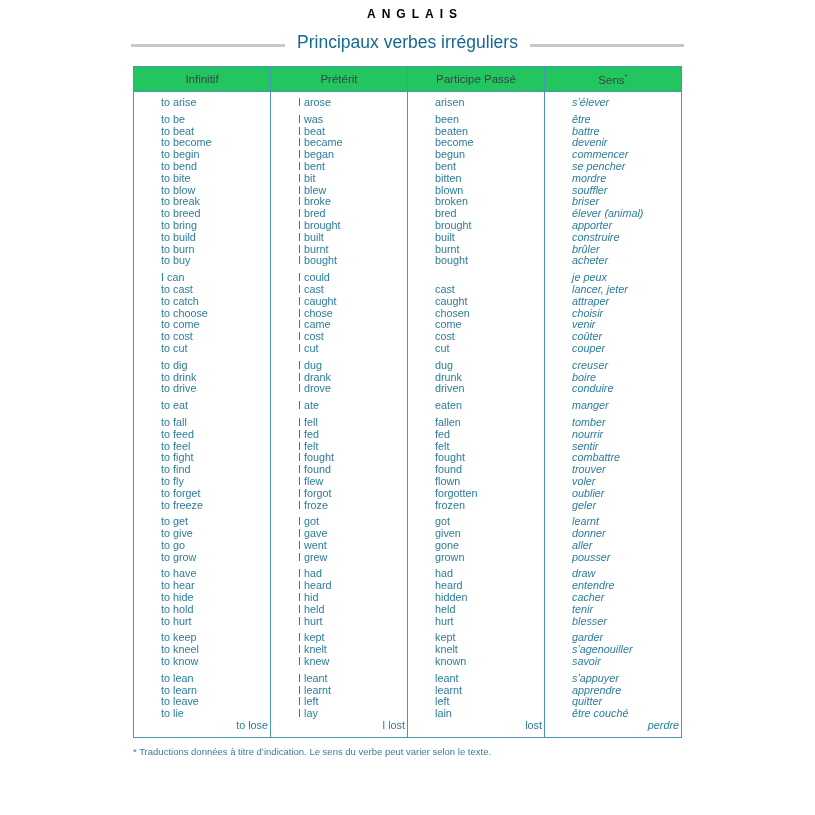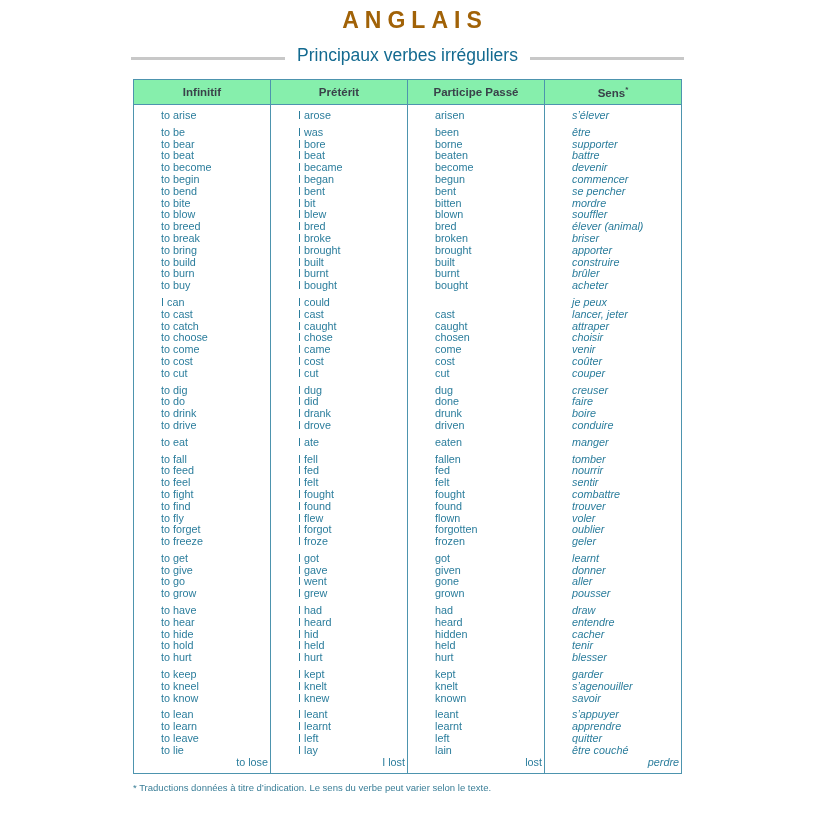--- a/index.html
+++ b/index.html
@@ -7,24 +7,24 @@
   body {
     width: 815px;
     height: 815px;
     font-family: "Liberation Sans", "DejaVu Sans", sans-serif;
     overflow: hidden;
   }
   .page { width: 815px; height: 815px; padding-top: 7px; }
 
   .page-title {
     text-align: center;
-    font-size: 23px;
+    font-size: 12px;
     font-weight: bold;
     letter-spacing: 6px;
-    color: #a16207;
+    color: #000000;
     margin-left: 15px;
   }
 
   .subtitle-row {
     width: 553px;
     margin: 11px auto 0 auto;
     display: flex;
     align-items: center;
     gap: 12px;
   }
@@ -43,23 +43,23 @@
 
   table {
     width: 549px;
     margin: 13px auto 0 auto;
     border-collapse: collapse;
     table-layout: fixed;
     border: 1.6px solid #4d94ae;
   }
   th {
     height: 25px;
-    background: #86efac;
+    background: #22c55e;
     color: #39424a;
-    font-weight: bold;
+    font-weight: normal;
     font-size: 11.5px;
     text-align: center;
     border: 1.2px solid #4d94ae;
   }
   th sup { font-size: 8px; }
   td {
     font-size: 10.8px;
     line-height: 11.8px;
     color: #2b7d9c;
     padding: 0 2px 0 27px;
@@ -109,26 +109,20 @@
         </tr>
       </tbody>
       <tbody>
         <tr>
           <td>to be</td>
           <td>I was</td>
           <td>been</td>
           <td class="sens">être</td>
         </tr>
         <tr>
-          <td>to bear</td>
-          <td>I bore</td>
-          <td>borne</td>
-          <td class="sens">supporter</td>
-        </tr>
-        <tr>
           <td>to beat</td>
           <td>I beat</td>
           <td>beaten</td>
           <td class="sens">battre</td>
         </tr>
         <tr>
           <td>to become</td>
           <td>I became</td>
           <td>become</td>
           <td class="sens">devenir</td>
@@ -151,32 +145,32 @@
           <td>bitten</td>
           <td class="sens">mordre</td>
         </tr>
         <tr>
           <td>to blow</td>
           <td>I blew</td>
           <td>blown</td>
           <td class="sens">souffler</td>
         </tr>
         <tr>
+          <td>to break</td>
+          <td>I broke</td>
+          <td>broken</td>
+          <td class="sens">briser</td>
+        </tr>
+        <tr>
           <td>to breed</td>
           <td>I bred</td>
           <td>bred</td>
           <td class="sens">élever (animal)</td>
         </tr>
         <tr>
-          <td>to break</td>
-          <td>I broke</td>
-          <td>broken</td>
-          <td class="sens">briser</td>
-        </tr>
-        <tr>
           <td>to bring</td>
           <td>I brought</td>
           <td>brought</td>
           <td class="sens">apporter</td>
         </tr>
         <tr>
           <td>to build</td>
           <td>I built</td>
           <td>built</td>
           <td class="sens">construire</td>
@@ -239,26 +233,20 @@
         </tr>
       </tbody>
       <tbody>
         <tr>
           <td>to dig</td>
           <td>I dug</td>
           <td>dug</td>
           <td class="sens">creuser</td>
         </tr>
         <tr>
-          <td>to do</td>
-          <td>I did</td>
-          <td>done</td>
-          <td class="sens">faire</td>
-        </tr>
-        <tr>
           <td>to drink</td>
           <td>I drank</td>
           <td>drunk</td>
           <td class="sens">boire</td>
         </tr>
         <tr>
           <td>to drive</td>
           <td>I drove</td>
           <td>driven</td>
           <td class="sens">conduire</td>

